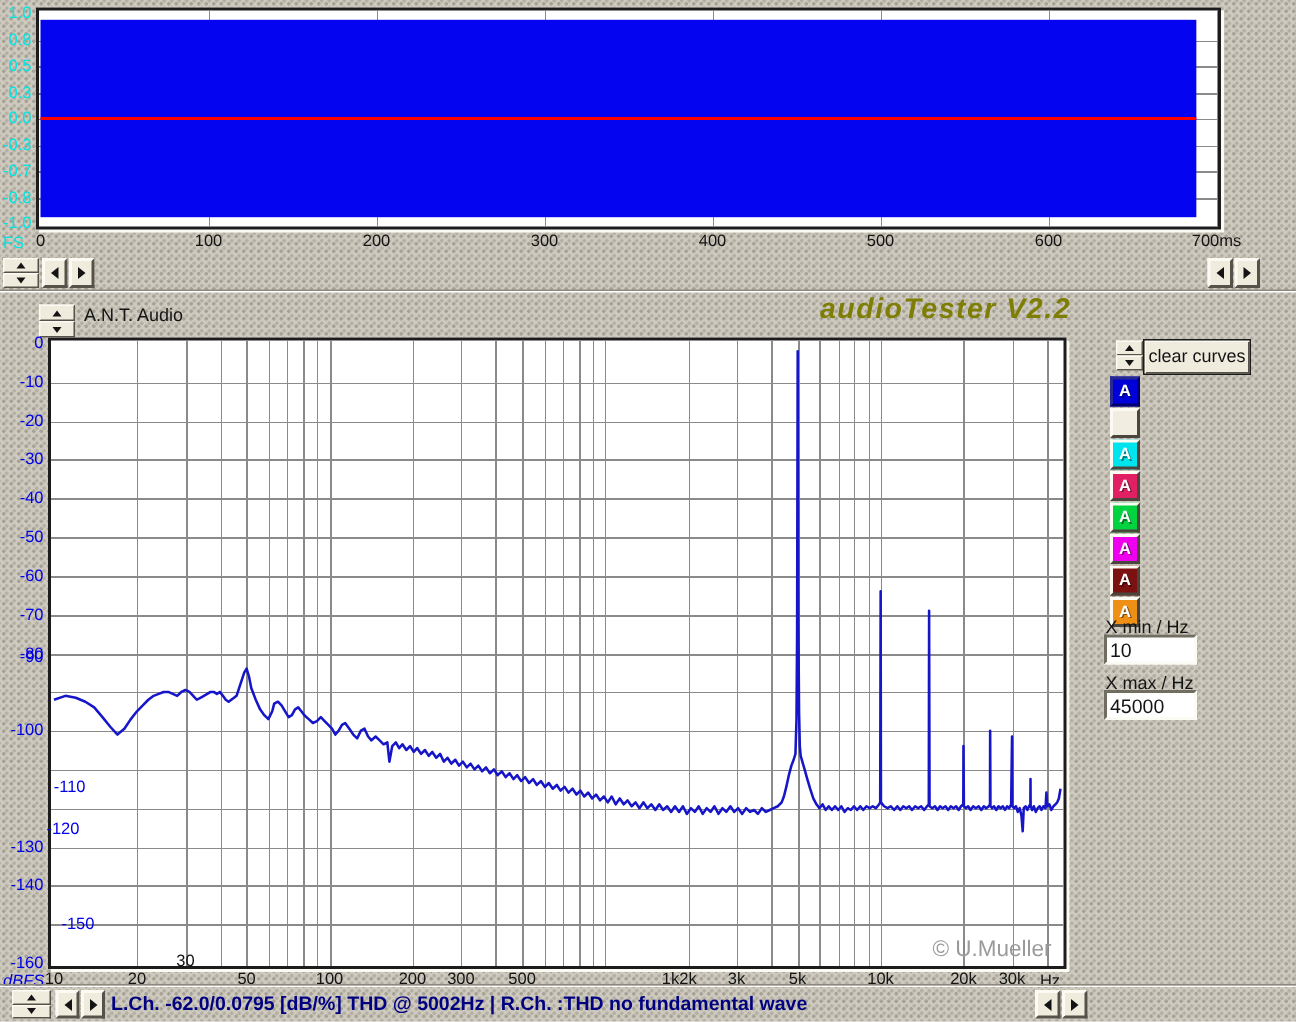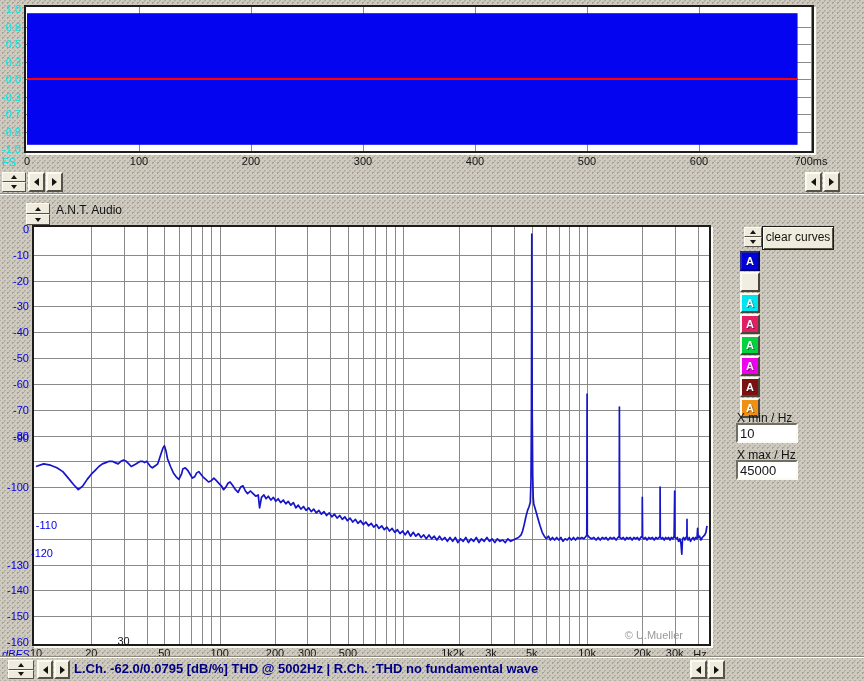--- a/index.html
+++ b/index.html
@@ -42,21 +42,21 @@
   .curvebtn{position:absolute;left:740px;width:20px;height:20px;box-sizing:border-box;
     border:2px solid;border-color:#fbfaf3 #4a463e #4a463e #fbfaf3;
     color:#fff;font-size:11px;font-weight:bold;text-align:center;line-height:16px;
     text-shadow:1px 1px 0 rgba(0,0,0,0.45);}
   .curvebtn.selected{border-color:#2a2a8e #00006e #00006e #2a2a8e;}
   .fieldlab{position:absolute;left:737px;font-size:12px;color:#141414;}
   .field{position:absolute;left:736px;width:62px;height:20px;box-sizing:border-box;
     background:#fff;border:2px solid;border-color:#716d60 #fbfaf3 #fbfaf3 #716d60;
     font-family:"Liberation Sans",sans-serif;font-size:13px;color:#141414;padding:0 2px;}
   #status-text{left:74px;top:661px;font-size:13px;font-weight:bold;color:#000080;white-space:nowrap;}
-  #copyright{position:absolute;right:26px;bottom:3px;font-size:11px;color:#9a9a9a;}
+  #copyright{position:absolute;right:8px;bottom:3px;font-size:15px;color:#9a9a9a;}
 </style>
 </head>
 <body>
 
 <div id="screen">
 
   <div id="wave-frame" class="plotframe">
     <svg id="wave-svg" width="786" height="144">
         <line x1="113.5" y1="0" x2="113.5" y2="144" stroke="#8a8a8a" stroke-width="1" shape-rendering="crispEdges"></line>
         <line x1="225.5" y1="0" x2="225.5" y2="144" stroke="#8a8a8a" stroke-width="1" shape-rendering="crispEdges"></line>
@@ -124,20 +124,21 @@
 
   <div class="abs spin" style="left:26px;top:203px;width:24px;height:22px;">
     <div>
         <span class="tri-up"></span>
       </div>
     <div>
         <span class="tri-down"></span>
       </div>
   </div>
   <span id="ant-label" class="abs">A.N.T. Audio</span>
+  <span id="logo" class="abs">audioTester V2.2</span>
 
   <div id="spec-frame" class="plotframe">
     <svg id="spec-svg" width="675" height="417">
         <line x1="57.5" y1="0" x2="57.5" y2="417" stroke="#8a8a8a" stroke-width="1" shape-rendering="crispEdges"></line>
         <line x1="90.5" y1="0" x2="90.5" y2="417" stroke="#8a8a8a" stroke-width="1" shape-rendering="crispEdges"></line>
         <line x1="113.5" y1="0" x2="113.5" y2="417" stroke="#8a8a8a" stroke-width="1" shape-rendering="crispEdges"></line>
         <line x1="130.5" y1="0" x2="130.5" y2="417" stroke="#8a8a8a" stroke-width="1" shape-rendering="crispEdges"></line>
         <line x1="145.5" y1="0" x2="145.5" y2="417" stroke="#8a8a8a" stroke-width="1" shape-rendering="crispEdges"></line>
         <line x1="157.5" y1="0" x2="157.5" y2="417" stroke="#8a8a8a" stroke-width="1" shape-rendering="crispEdges"></line>
         <line x1="168.5" y1="0" x2="168.5" y2="417" stroke="#8a8a8a" stroke-width="1" shape-rendering="crispEdges"></line>
@@ -192,21 +193,21 @@
       <span class="ticklabel spec-ylab" style="top: 352.062px;">-50</span>
       <span class="ticklabel spec-ylab" style="top: 377.875px;">-60</span>
       <span class="ticklabel spec-ylab" style="top: 403.688px;">-70</span>
       <span class="ticklabel spec-ylab" style="top: 429.5px;">-80</span>
       <span class="ticklabel spec-ylab" style="top: 432px;">-90</span>
       <span class="ticklabel spec-ylab" style="top: 481.125px;">-100</span>
       <span class="ticklabel spec-ylab" style="top: 519px; margin-left: 28px;">-110</span>
       <span class="ticklabel spec-ylab" style="top: 547px; margin-left: 24px;">-120</span>
       <span class="ticklabel spec-ylab" style="top: 558.562px;">-130</span>
       <span class="ticklabel spec-ylab" style="top: 584.375px;">-140</span>
-      <span class="ticklabel spec-ylab" style="top: 610.188px;">-150</span>
+      <span class="ticklabel spec-ylab" style="top: 610.188px; padding-left: 34px;">-150</span>
       <span class="ticklabel spec-ylab" style="top: 636px;">-160</span>
     </div>
   <div id="spec-xlabels">
       <span class="ticklabel xlab" style="left: 12px; top: 647px;">10</span>
       <span class="ticklabel xlab" style="left: 67.2914px; top: 647px;">20</span>
       <span class="ticklabel xlab" style="left: 99.6347px; top: 635px;">30</span>
       <span class="ticklabel xlab" style="left: 140.383px; top: 647px;">50</span>
       <span class="ticklabel xlab" style="left: 195.674px; top: 647px;">100</span>
       <span class="ticklabel xlab" style="left: 250.965px; top: 647px;">200</span>
       <span class="ticklabel xlab" style="left: 283.309px; top: 647px;">300</span>

